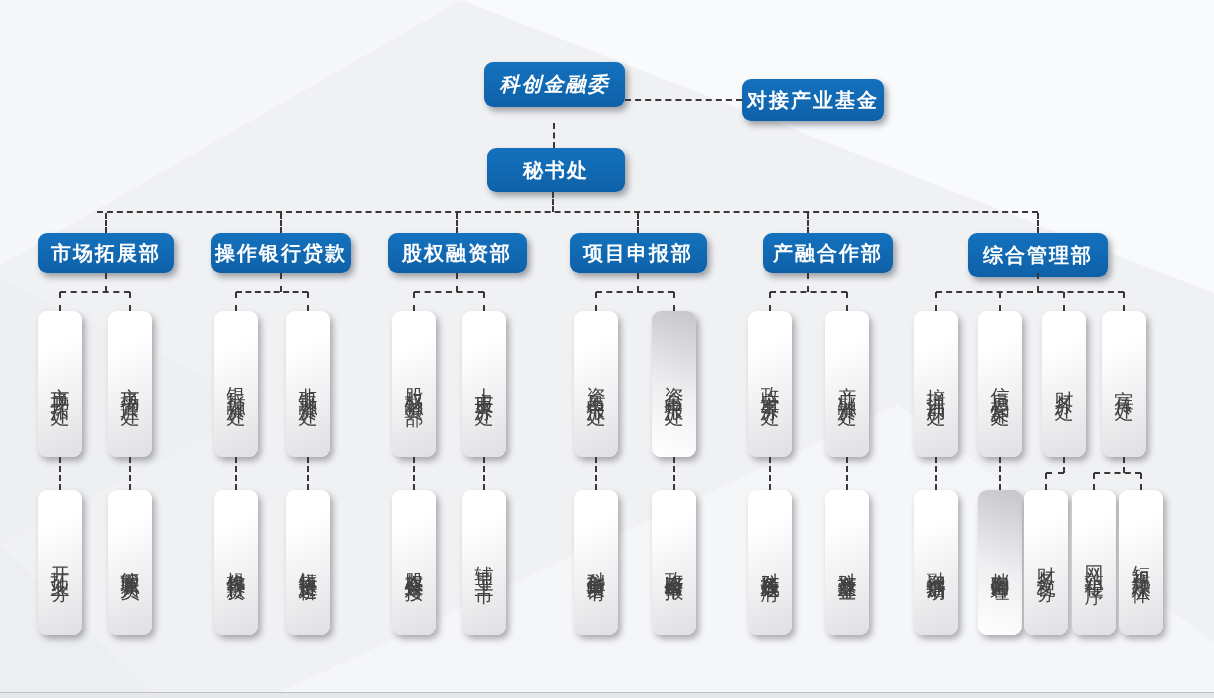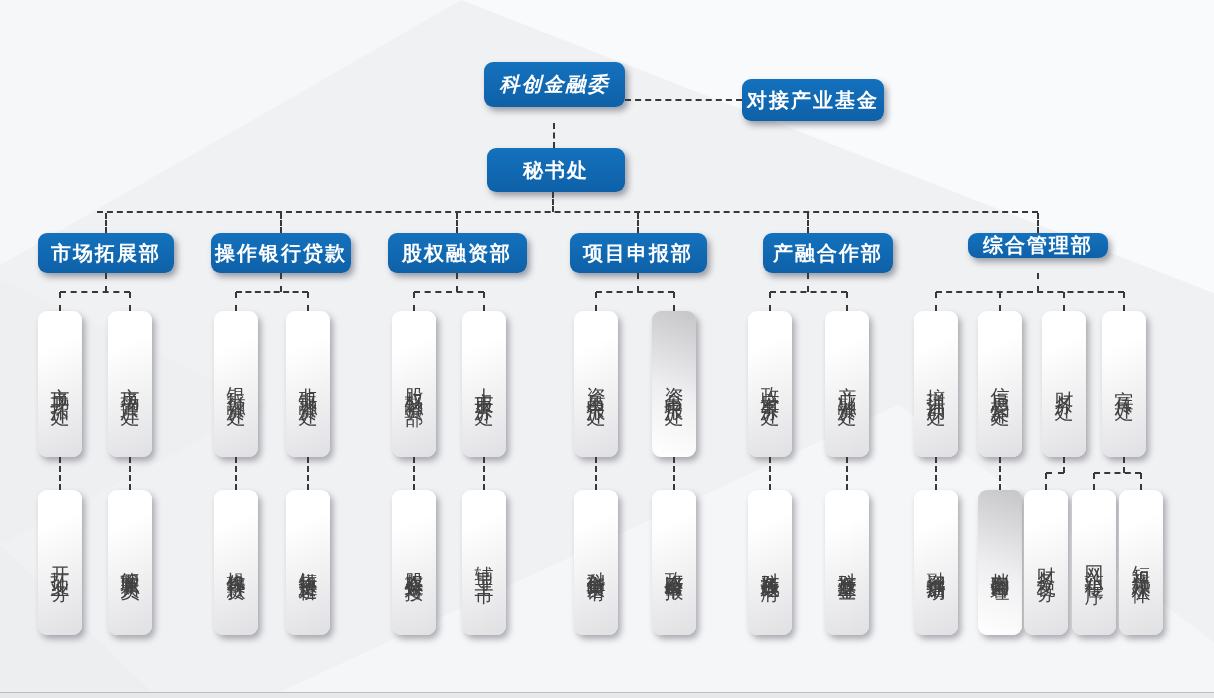--- a/index.html
+++ b/index.html
@@ -95,21 +95,21 @@
       <div class="hline" style="left: 770px; top: 291px; width: 77px;"></div>
       <div class="vline" style="left: 769px; top: 292px; height: 19px;"></div>
       <div class="vline" style="left: 846px; top: 292px; height: 19px;"></div>
       <div class="vbox" style="left: 748px; top: 311px; width: 44px; height: 146px; letter-spacing: 5px;">政府事务处</div>
       <div class="vline" style="left: 769px; top: 457px; height: 33px;"></div>
       <div class="vbox" style="left: 748px; top: 490px; width: 44px; height: 145px; letter-spacing: 2px;">对接各地政府</div>
       <div class="vbox" style="left: 825px; top: 311px; width: 44px; height: 146px; letter-spacing: 5px;">产业融资处</div>
       <div class="vline" style="left: 846px; top: 457px; height: 33px;"></div>
       <div class="vbox" style="left: 825px; top: 490px; width: 44px; height: 145px; letter-spacing: 2px;">对接产业基金</div>
       <div class="vline" style="left: 1037px; top: 213px; height: 20px;"></div>
-      <div class="bluebox" style="left: 968px; top: 233px; width: 140px; height: 25px;">综合管理部</div>
+      <div class="bluebox" style="left: 968px; top: 233px; width: 140px; height: 44px;">综合管理部</div>
       <div class="vline" style="left: 1037px; top: 273px; height: 19px;"></div>
       <div class="hline" style="left: 936px; top: 291px; width: 188px;"></div>
       <div class="vline" style="left: 935px; top: 292px; height: 19px;"></div>
       <div class="vline" style="left: 999px; top: 292px; height: 19px;"></div>
       <div class="vline" style="left: 1063px; top: 292px; height: 19px;"></div>
       <div class="vline" style="left: 1123px; top: 292px; height: 19px;"></div>
       <div class="vbox" style="left: 914px; top: 311px; width: 44px; height: 146px; letter-spacing: 5px;">培训活动处</div>
       <div class="vline" style="left: 935px; top: 457px; height: 33px;"></div>
       <div class="vbox" style="left: 914px; top: 490px; width: 44px; height: 145px; letter-spacing: 2px;">融资培训活动</div>
       <div class="vbox" style="left: 978px; top: 311px; width: 44px; height: 146px; letter-spacing: 5px;">信息档案处</div>

